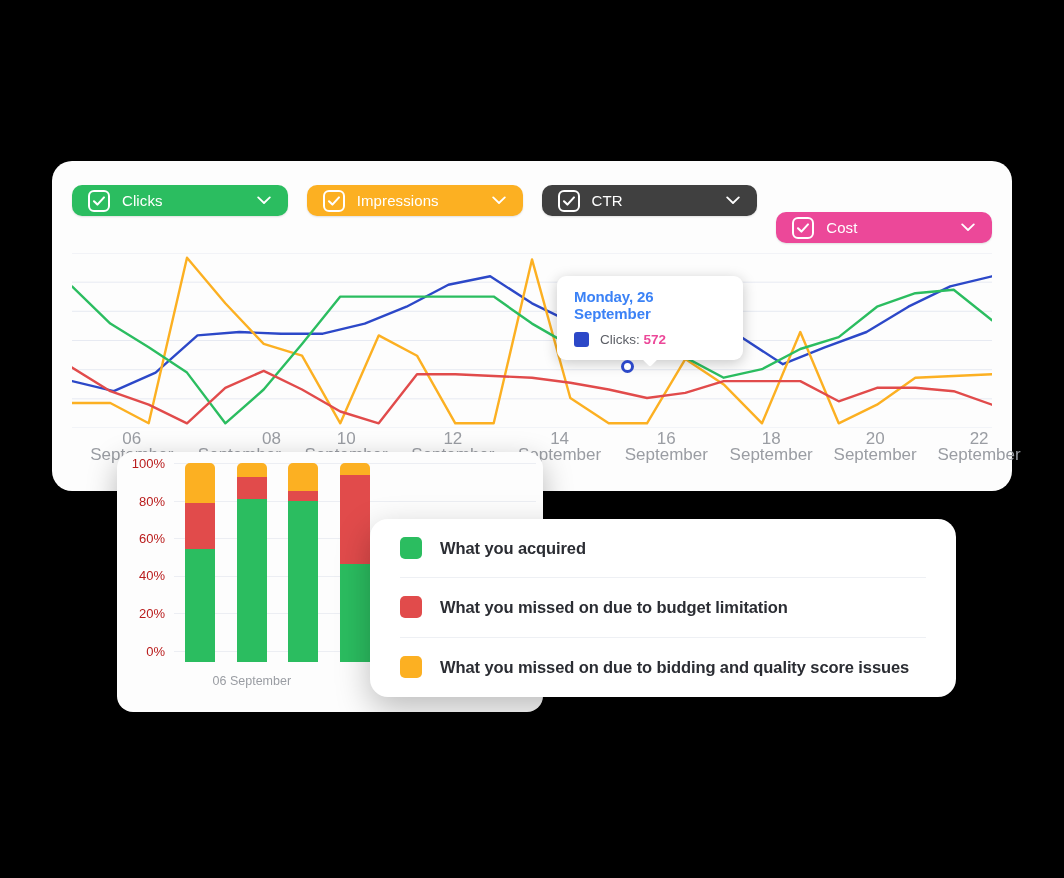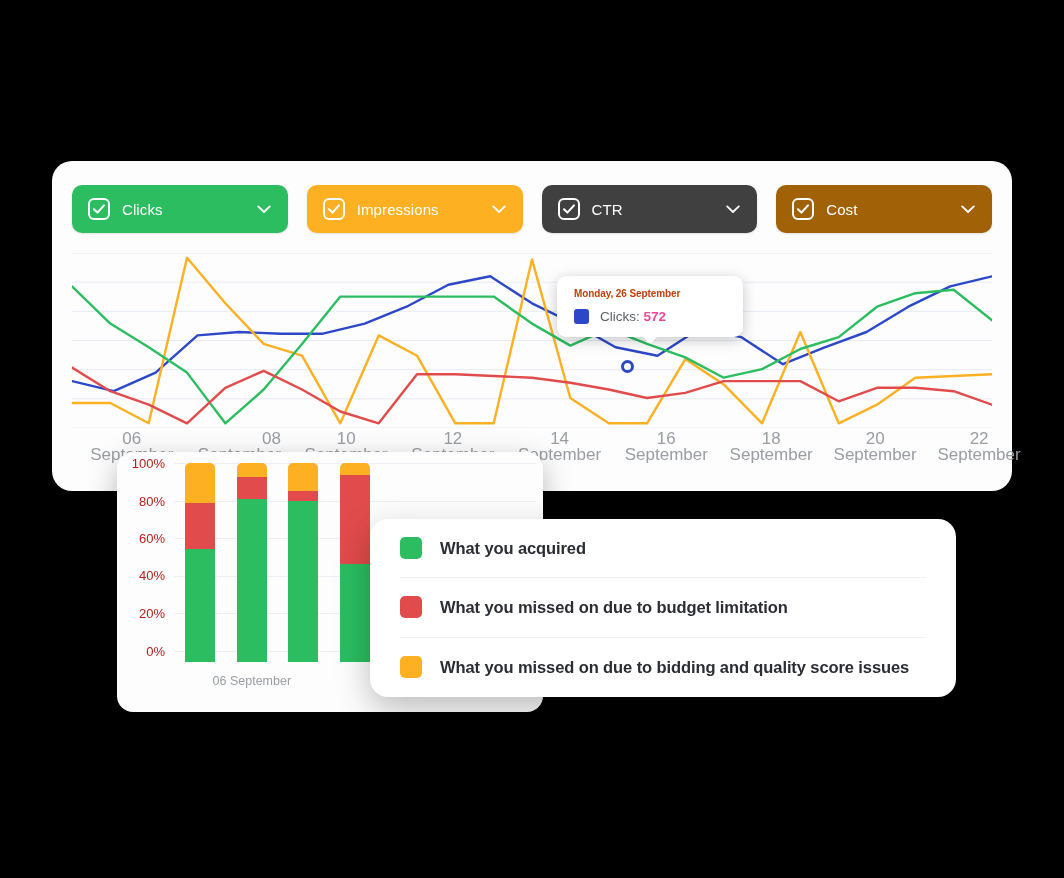--- a/index.html
+++ b/index.html
@@ -19,21 +19,21 @@
     background: #fdfdfd; border-radius: 20px;
     box-shadow: 0 10px 34px rgba(0,0,0,0.30);
   }
 
   .metric-bar {
     position: absolute; left: 20px; top: 24px;
     width: 920px; height: 48px;
     display: flex; gap: 19px;
   }
   .metric-chip {
-    flex: 1 1 0; height: 48px; border-radius: 10px;
+    flex: 1 1 0; height: 31px; border-radius: 10px;
     display: flex; align-items: center; padding: 0 16px;
     color: #ffffff; cursor: pointer; position: relative;
     box-shadow: 0 1px 2px rgba(0,0,0,0.12);
   }
   .chip-check {
     width: 22px; height: 22px; border: 2px solid #ffffff;
     border-radius: 6px; flex: 0 0 auto;
     display: flex; align-items: center; justify-content: center;
   }
   .chip-check svg { width: 14px; height: 14px; display: block; }
@@ -65,21 +65,21 @@
   }
 
   
   .tooltip {
     position: absolute; left: 557px; top: 276px;
     width: 186px; background: #ffffff; border-radius: 9px;
     padding: 12px 14px 13px 17px;
     box-shadow: 0 3px 14px rgba(0,0,0,0.22);
     z-index: 40;
   }
-  .tt-title { font-size: 10px; font-weight: bold; color: #c2410c; letter-spacing: -.1px;}
+  .tt-title { font-size: 15px; font-weight: bold; color: #3b82f6; letter-spacing: -.1px;}
   .tt-row { display: flex; align-items: center; margin-top: 10px; }
   .tt-swatch { width: 15px; height: 15px; border-radius: 3px; flex: 0 0 auto; }
   .tt-text { margin-left: 11px; font-size: 13.5px; color: #5c5f66; }
   .tt-text b { color: #ec4899; font-weight: bold; }
   .tt-arrow {
     position: absolute; left: 50%; bottom: -8px; margin-left: -9px;
     width: 18px; height: 9px; overflow: hidden;
   }
   .tt-arrow::after {
     content:""; position:absolute; left:2px; top:-9px;
@@ -184,21 +184,21 @@
               <path d="M2 7.3 L5.4 10.6 L12 3.4" fill="none" stroke="#fff" stroke-width="2.1" stroke-linecap="round" stroke-linejoin="round"></path>
             </svg>
           </span>
           <span class="chip-label">CTR</span>
           <span class="chip-caret">
             <svg viewBox="0 0 14 9">
               <path d="M1.2 1.4 L7 7 L12.8 1.4" fill="none" stroke="#fff" stroke-width="1.8" stroke-linecap="round" stroke-linejoin="round"></path>
             </svg>
           </span>
         </div>
-        <div class="metric-chip" style="background: #a16207;">
+        <div class="metric-chip" style="background: #ec4899; margin-top: 27px;">
           <span class="chip-check">
             <svg viewBox="0 0 14 14">
               <path d="M2 7.3 L5.4 10.6 L12 3.4" fill="none" stroke="#fff" stroke-width="2.1" stroke-linecap="round" stroke-linejoin="round"></path>
             </svg>
           </span>
           <span class="chip-label">Cost</span>
           <span class="chip-caret">
             <svg viewBox="0 0 14 9">
               <path d="M1.2 1.4 L7 7 L12.8 1.4" fill="none" stroke="#fff" stroke-width="1.8" stroke-linecap="round" stroke-linejoin="round"></path>
             </svg>

